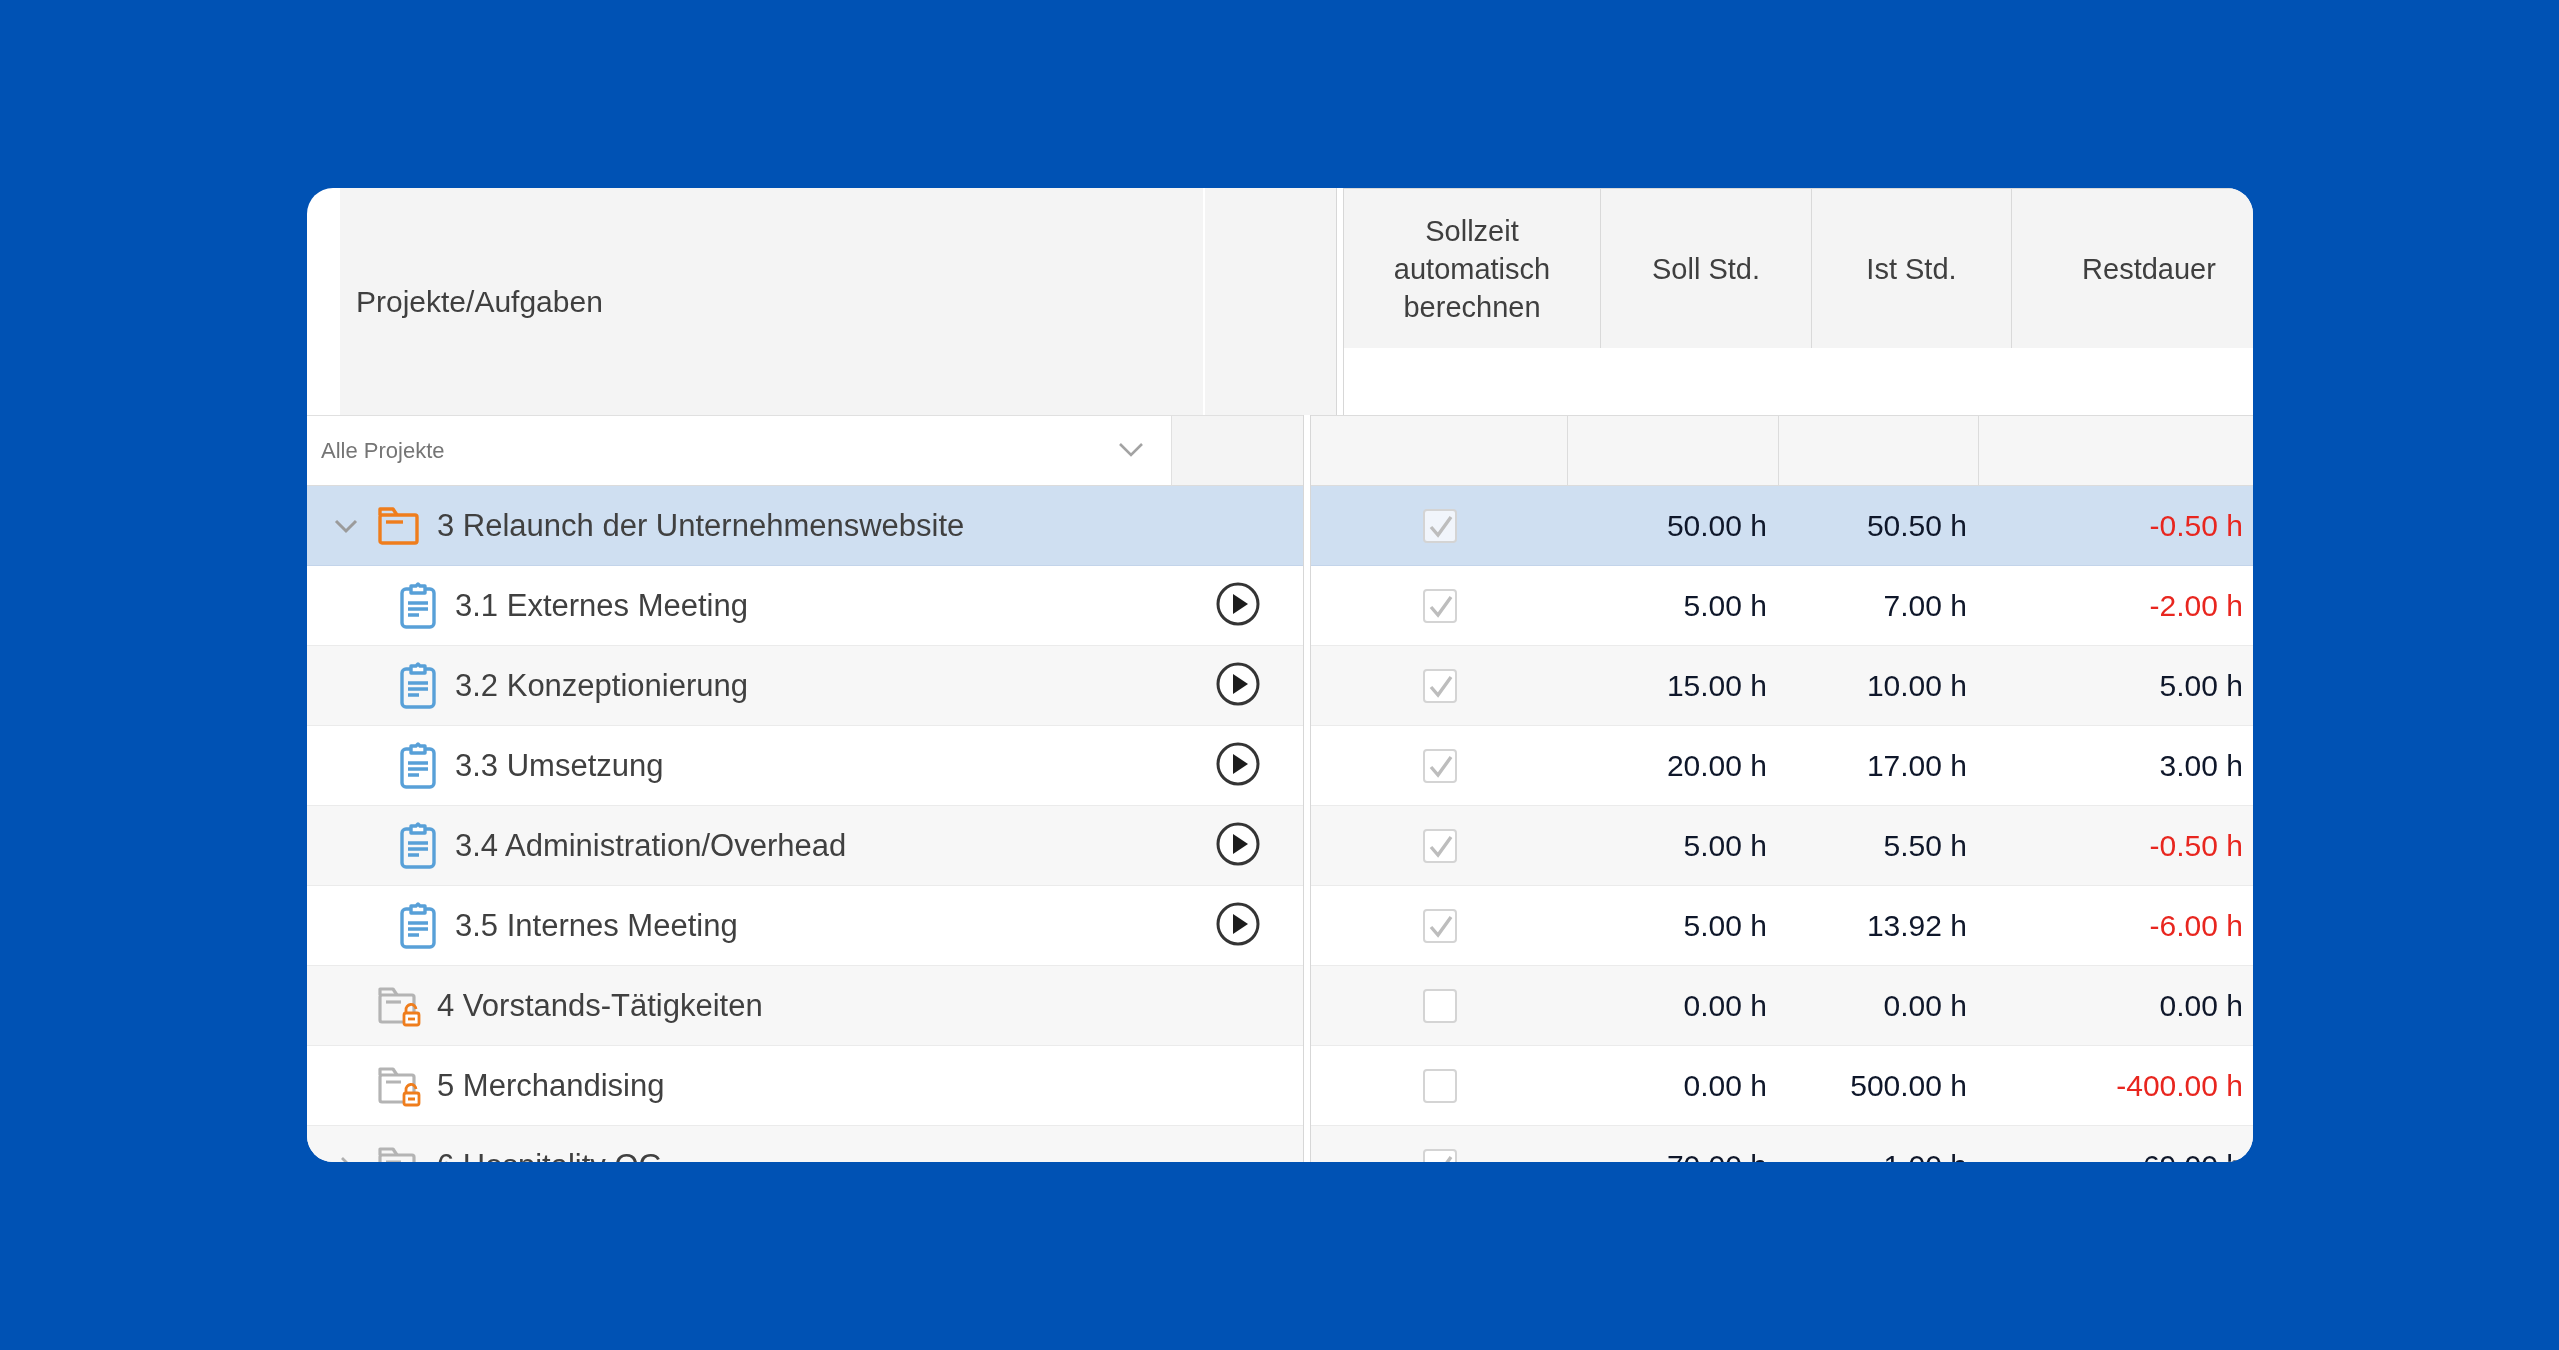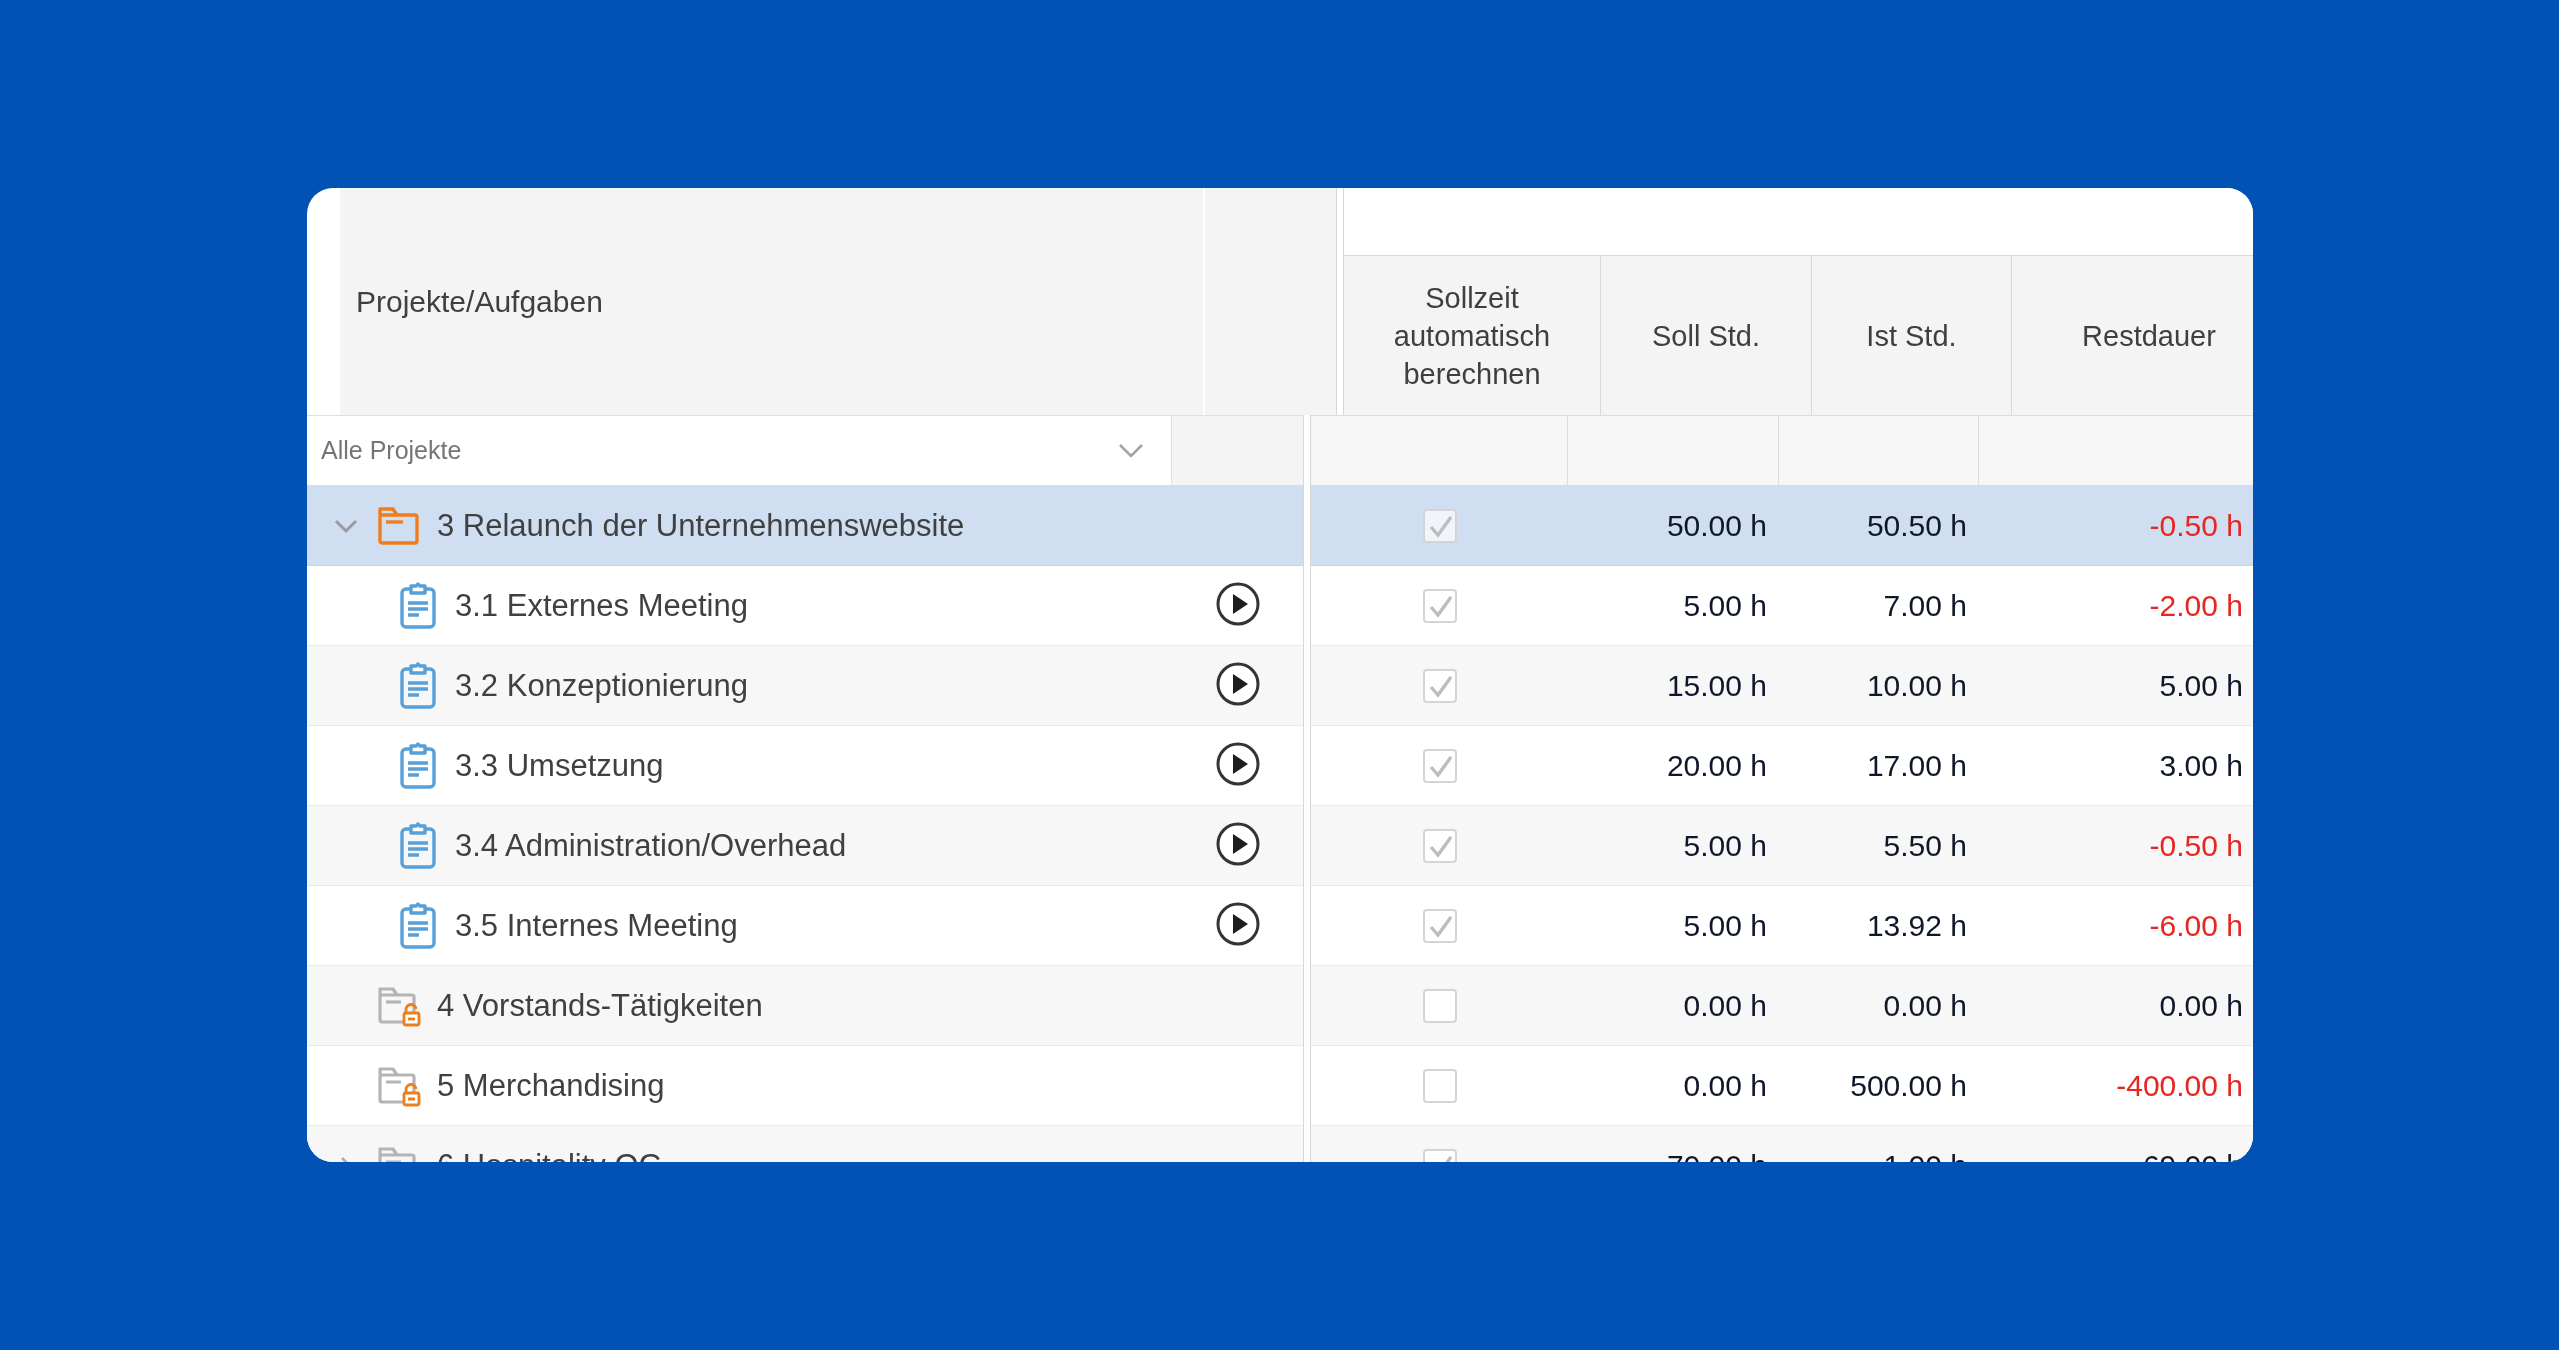--- a/index.html
+++ b/index.html
@@ -28,37 +28,37 @@
   .c6 { flex:0 0 274px; }
 
   
   .hdr { display:flex; height:227px;margin-left:33px; }
   .hdr .c1 {
     background:#f4f4f4; border-right:2px solid #ffffff;
     display:flex; align-items:center; padding-left:16px;
     font-size:30px; color:#3f3f3f;
   }
   .hdr .c2 { background:#f4f4f4; }
-  .hdr-right { flex:1 1 auto; display:flex; flex-direction:column; }
+  .hdr-right { flex:1 1 auto; display:flex; }
   .hdr-band { height:67px; background:#ffffff; }
   .hdr-cells { height:160px; display:flex; border-top:1px solid #d9d9d9; }
   .hdr-cells > div {
     background:#f4f4f4; border-right:1px solid #d9d9d9;
     display:flex; align-items:center; justify-content:center; text-align:center;
     font-size:29px; line-height:38px; color:#3f3f3f; padding:0 14px;
   }
   .hdr-cells > div:last-child { border-right:none; }
 
   
   .filter { display:flex; height:71px; }
   .filter .c1 {
     background:#ffffff; border-top:1px solid #e0e0e0; border-bottom:1px solid #dcdcdc;
     border-right:1px solid #e0e0e0;
     display:flex; align-items:center; justify-content:space-between;
-    padding:0 26px 0 14px; font-size:25px; color:#757575;
+    padding:0 26px 0 14px; font-size:22px; color:#757575;
   }
   .filter .c2 { background:#f4f4f4; border-top:1px solid #e0e0e0; border-bottom:1px solid #dcdcdc; }
   .filter .fcell {
     background:#f6f6f6; border-top:1px solid #dcdcdc; border-bottom:1px solid #dcdcdc;
     border-right:1px solid #dcdcdc;
   }
   .filter .fcell:last-child { border-right:none; }
 
   
   .row { display:flex; height:80px; }

